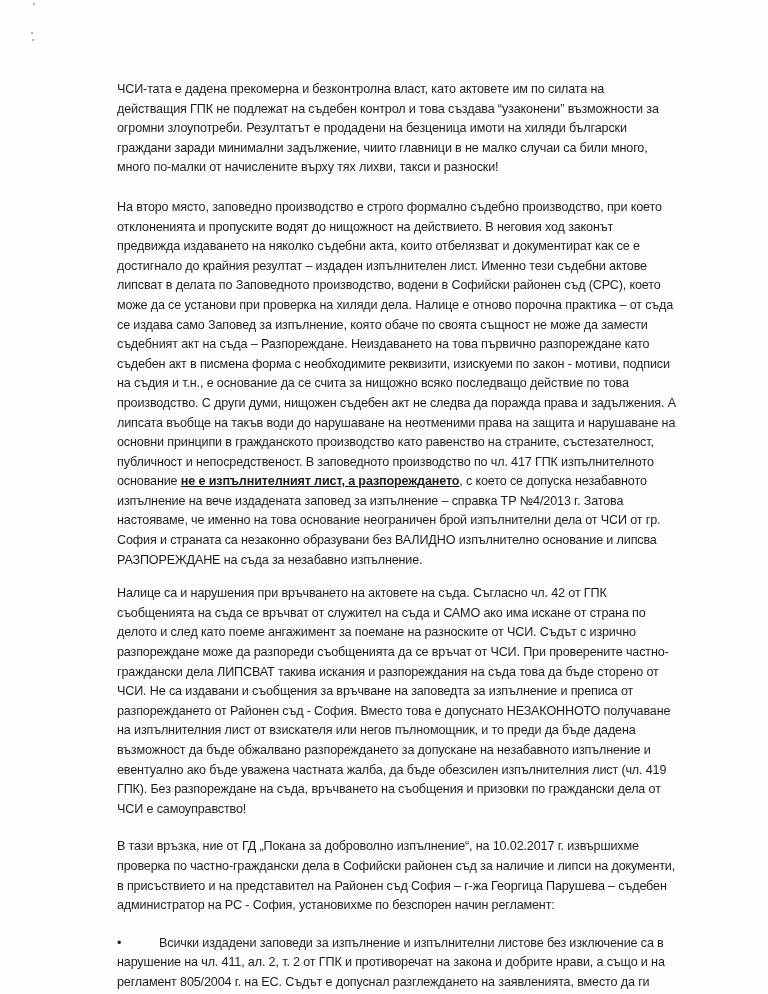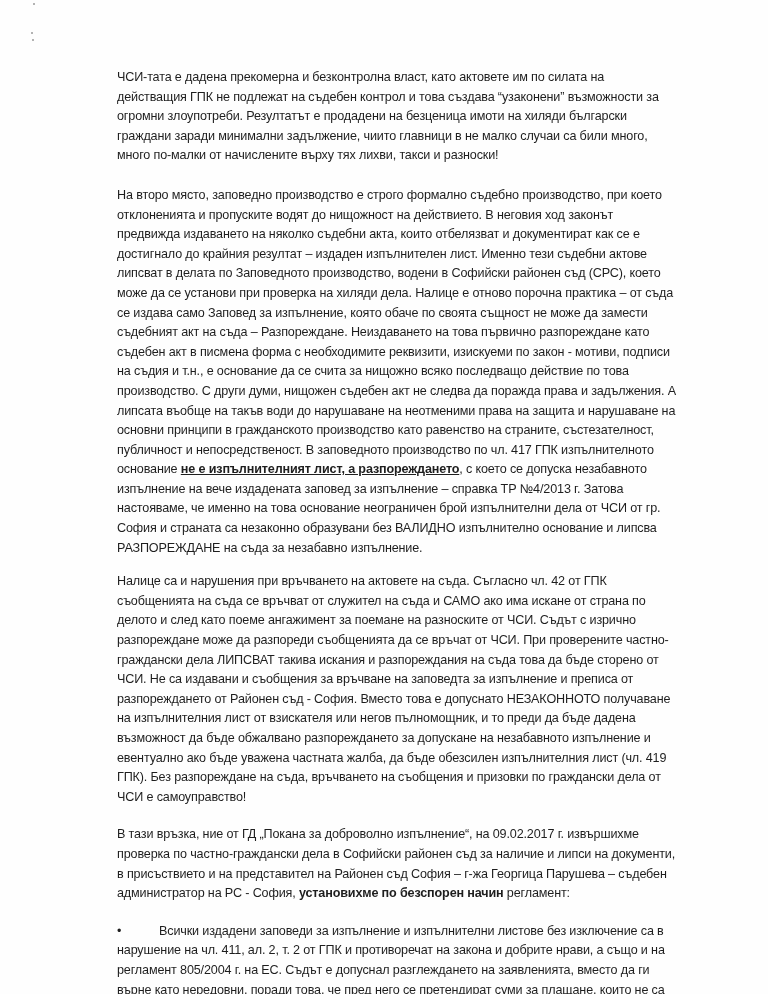--- a/index.html
+++ b/index.html
@@ -11,26 +11,26 @@
     color: #1e1e1e;
   }
   .page {
     position: absolute;
     left: 117px; top: 68px;
     width: 560px;
     font-size: 12.6px;
     line-height: 19.6px;
     letter-spacing: -0.15px;
   }
-  .para { margin: 0 0 20px 0; text-align: left; }
+  .para { margin: 12px 0 20px 0; text-align: left; }
   .para.p2 { margin-bottom: 14px; }
   .para.p3 { margin-bottom: 18px; }
   .para.p4 { margin-bottom: 18px; }
   .bold-u { font-weight: bold; text-decoration: underline; }
-  .bold { font-weight: bold; }
+  .bold { font-weight: normal; }
   .bullet-item { margin: 0; }
   .bullet-mark { display: inline-block; width: 42px; }
   .speck { position: absolute; width: 2px; height: 2px; background: #9a9a9a; border-radius: 1px; }
 </style>
 </head>
 <body>
 
 <span class="speck" style="left:33px;top:3px;"></span>
 <span class="speck" style="left:31px;top:32px;"></span>
 <span class="speck" style="left:32px;top:39px;"></span>
@@ -42,19 +42,19 @@
 
   <p class="para p2">
     <span>На второ място, заповедно производство е строго формално съдебно производство, при което отклоненията и пропуските водят до нищожност на действието. В неговия ход законът предвижда издаването на няколко съдебни акта, които отбелязват и документират как се е достигнало до крайния резултат – издаден изпълнителен лист. Именно тези съдебни актове липсват в делата по Заповедното производство, водени в Софийски районен съд (СРС), което може да се установи при проверка на хиляди дела. Налице е отново порочна практика – от съда се издава само Заповед за изпълнение, която обаче по своята същност не може да замести съдебният акт на съда – Разпореждане. Неиздаването на това първично разпореждане като съдебен акт в писмена форма с необходимите реквизити, изискуеми по закон -  мотиви, подписи на съдия и т.н., е основание да се счита за нищожно всяко последващо действие по това производство. С други думи, нищожен съдебен акт не следва да поражда права и задължения. А липсата въобще на такъв води до нарушаване на неотменими права на защита и нарушаване на основни принципи в гражданското производство като равенство на страните, състезателност, публичност и непосредственост. В заповедното производство по чл. 417 ГПК изпълнителното основание </span><span class="bold-u">не е изпълнителният лист, а разпореждането</span><span>, с което се допуска незабавното изпълнение на вече издадената заповед за изпълнение – справка ТР №4/2013 г. Затова настояваме, че именно на това основание неограничен брой изпълнителни дела от ЧСИ от гр. София и страната са незаконно образувани без ВАЛИДНО изпълнително основание и липсва РАЗПОРЕЖДАНЕ на съда за незабавно изпълнение.</span>
   </p>
 
   <p class="para p3">
     <span>Налице са и нарушения при връчването на актовете на съда. Съгласно чл. 42 от ГПК съобщенията на съда се връчват от служител на съда и САМО ако има искане от страна по делото и след като поеме ангажимент за поемане на разноските от ЧСИ. Съдът с изрично разпореждане може да разпореди съобщенията да се връчат от ЧСИ. При проверените частно-граждански дела ЛИПСВАТ такива искания и разпореждания на съда това да бъде сторено от ЧСИ. Не са издавани и съобщения за връчване на заповедта за изпълнение и преписа от разпореждането от Районен съд - София. Вместо това е допуснато НЕЗАКОННОТО получаване на изпълнителния лист от взискателя или негов пълномощник, и то преди да бъде дадена възможност да бъде обжалвано разпореждането за допускане на незабавното изпълнение и евентуално ако бъде уважена частната жалба, да бъде обезсилен изпълнителния лист (чл. 419 ГПК). Без разпореждане на съда, връчването на съобщения и призовки по граждански дела от ЧСИ е самоуправство!</span>
   </p>
 
   <p class="para p4">
-    <span>В тази връзка, ние от ГД „Покана за доброволно изпълнение“, на 09.02.2017 г. извършихме проверка по частно-граждански дела в Софийски районен съд за наличие и липси на документи, в присъствието и на представител на Районен съд София – г-жа Георгица Парушева – съдебен администратор на РС - София, </span><span class="bold">установихме по безспорен начин</span><span> регламент:</span>
+    <span>В тази връзка, ние от ГД „Покана за доброволно изпълнение“, на 10.02.2017 г. извършихме проверка по частно-граждански дела в Софийски районен съд за наличие и липси на документи, в присъствието и на представител на Районен съд София – г-жа Георгица Парушева – съдебен администратор на РС - София, </span><span class="bold">установихме по безспорен начин</span><span> регламент:</span>
   </p>
 
   <p class="para bullet-item">
     <span class="bullet-mark">•</span><span>Всички издадени заповеди за изпълнение и изпълнителни листове без изключение са в нарушение на чл.  411, ал. 2, т. 2 от ГПК и противоречат на закона и добрите нрави, а също и на регламент 805/2004 г. на ЕС. Съдът е допуснал разглеждането на заявленията, вместо да ги върне като нередовни, поради това, че пред него се претендират суми за плащане, които не са доказани като БЕЗСПОРНИ, а са издадени заповеди за изпълнение.</span>
   </p>
 </div>
 
 </body></html>

